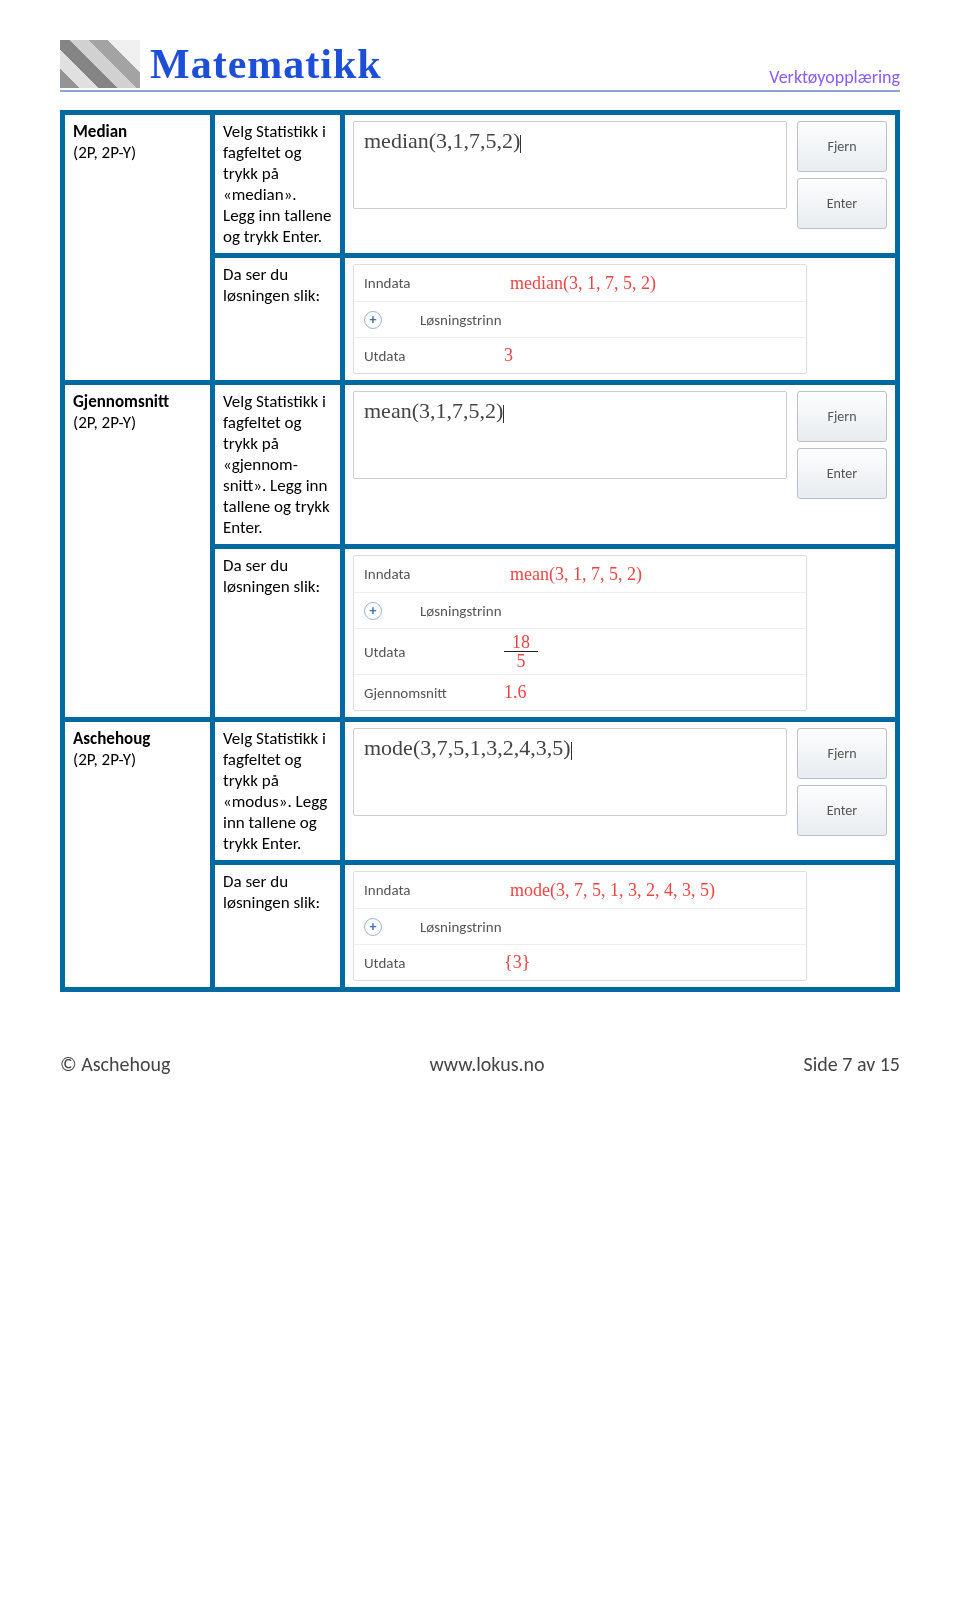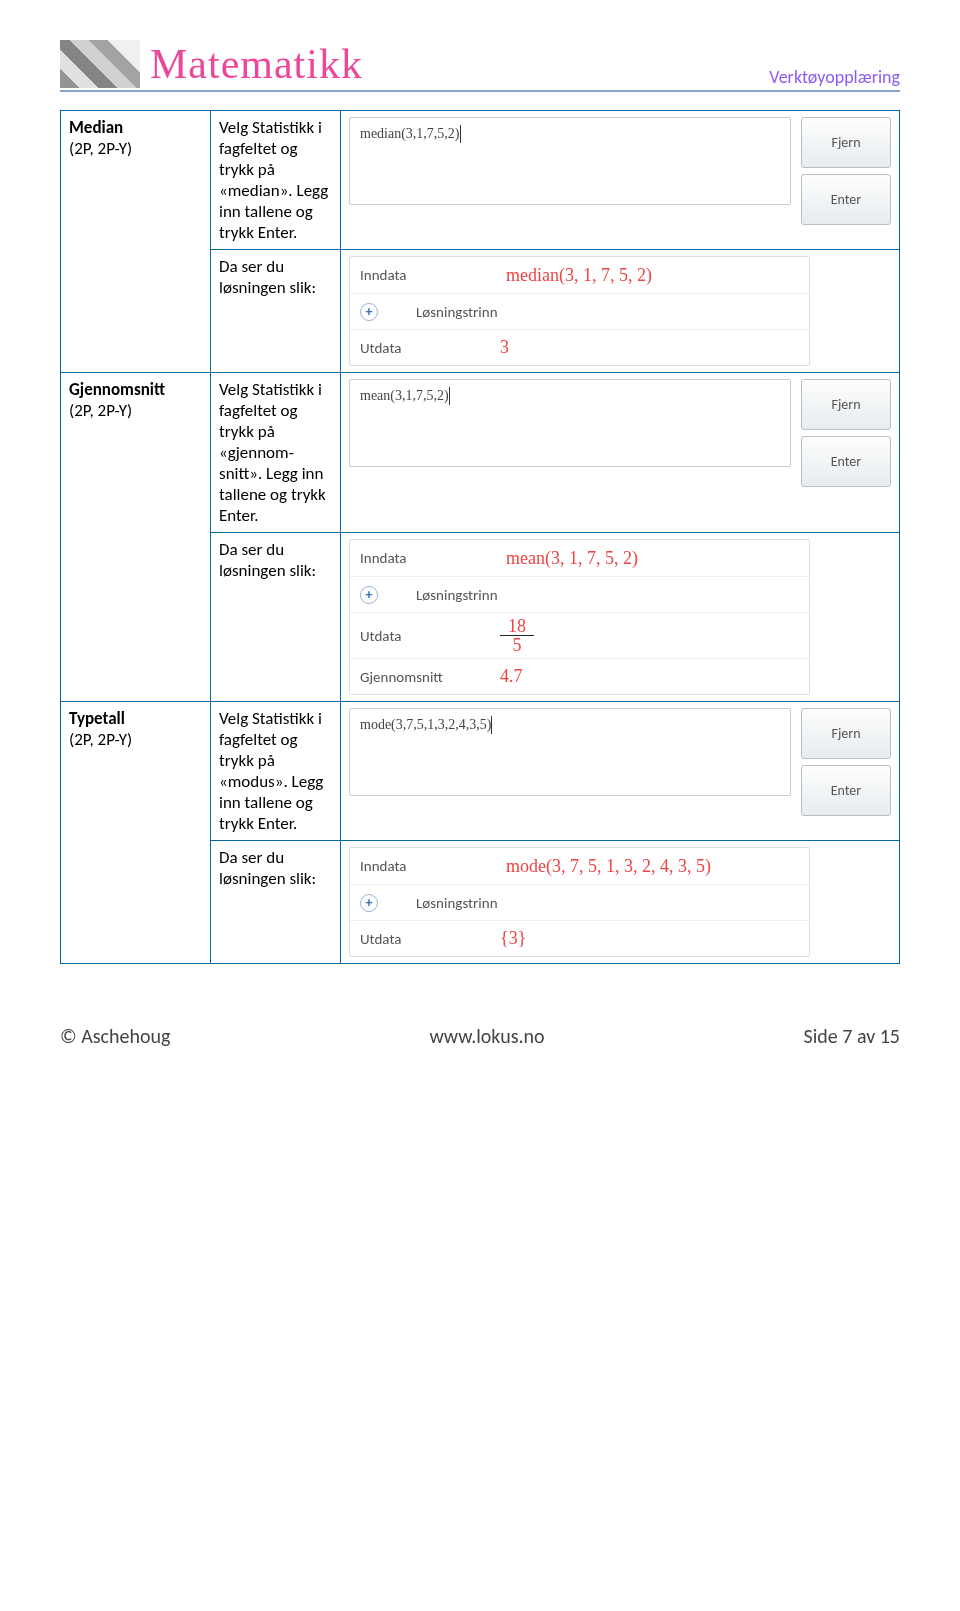--- a/index.html
+++ b/index.html
@@ -30,40 +30,40 @@
   .brand-logo {
     width: 80px;
     height: 48px;
     background:
       linear-gradient(45deg, #888 15%, #ddd 15% 30%, #777 30% 45%, #ccc 45% 60%, #999 60% 75%, #eee 75%);
     opacity: .9;
   }
   .brand-title {
     font-family: Georgia, 'Times New Roman', serif;
     font-size: 42px;
-    color: #ec4899;
+    color: #1d4ed8;
     letter-spacing: 1px;
-    font-weight: normal;
+    font-weight: bold;
   }
   .header-right {
     font-size: 18px;
     color: #8b5cf6;
   }
   .heading {
     font-size: 24px;
     font-weight: bold;
     margin: 8px 0 6px 0;
   }
   table.maintable {
     width: 100%;
     border-collapse: collapse;
     table-layout: fixed;
   }
   table.maintable td {
-    border: 1px solid #0369a1;
+    border: 5px solid #0369a1;
     vertical-align: top;
     padding: 6px 8px;
     font-size: 17px;
     margin-left: 28px;
   }
   col.c1 { width: 150px; }
   col.c2 { width: 130px; }
   col.c3 { width: auto; }
   .rowhead { font-weight: bold; }
   .subnote { font-weight: normal; }
@@ -82,21 +82,21 @@
   .calc-inputbox {
     flex: 1;
     border: 1px solid #ccc;
     background: #fff;
     height: 88px;
     padding: 6px 10px;
     border-radius: 2px;
   }
   .calc-inputbox .typed {
     font-family: 'Times New Roman', Cambria, serif;
-    font-size: 14px;
+    font-size: 22px;
     color: #444;
   }
   .cursor {
     display: inline-block;
     width: 1px;
     height: 18px;
     background: #333;
     vertical-align: middle;
   }
   .calc-btns { display: flex; flex-direction: column; gap: 6px; width: 90px; }
@@ -261,29 +261,29 @@
             <span class="lbl">Utdata</span>
             <span class="val">
               <span class="frac">
                 <span class="n">18</span>
                 <span class="d">5</span>
               </span>
             </span>
           </div>
           <div class="solrow">
             <span class="lbl">Gjennomsnitt</span>
-            <span class="val">4.7</span>
+            <span class="val">1.6</span>
           </div>
         </div>
       </td>
     </tr>
 
     <tr>
       <td rowspan="2">
-        <div class="rowhead">Typetall</div>
+        <div class="rowhead">Aschehoug</div>
         <div class="subnote">(2P, 2P-Y)</div>
       </td>
       <td>Velg Statistikk i fagfeltet og trykk på «modus». Legg inn tallene og trykk Enter.</td>
       <td>
         <div class="calc">
           <div class="calc-top">
             <div class="calc-inputbox">
               <span class="typed">mode(3,7,5,1,3,2,4,3,5)</span><span class="cursor"></span>
             </div>
             <div class="calc-btns">

